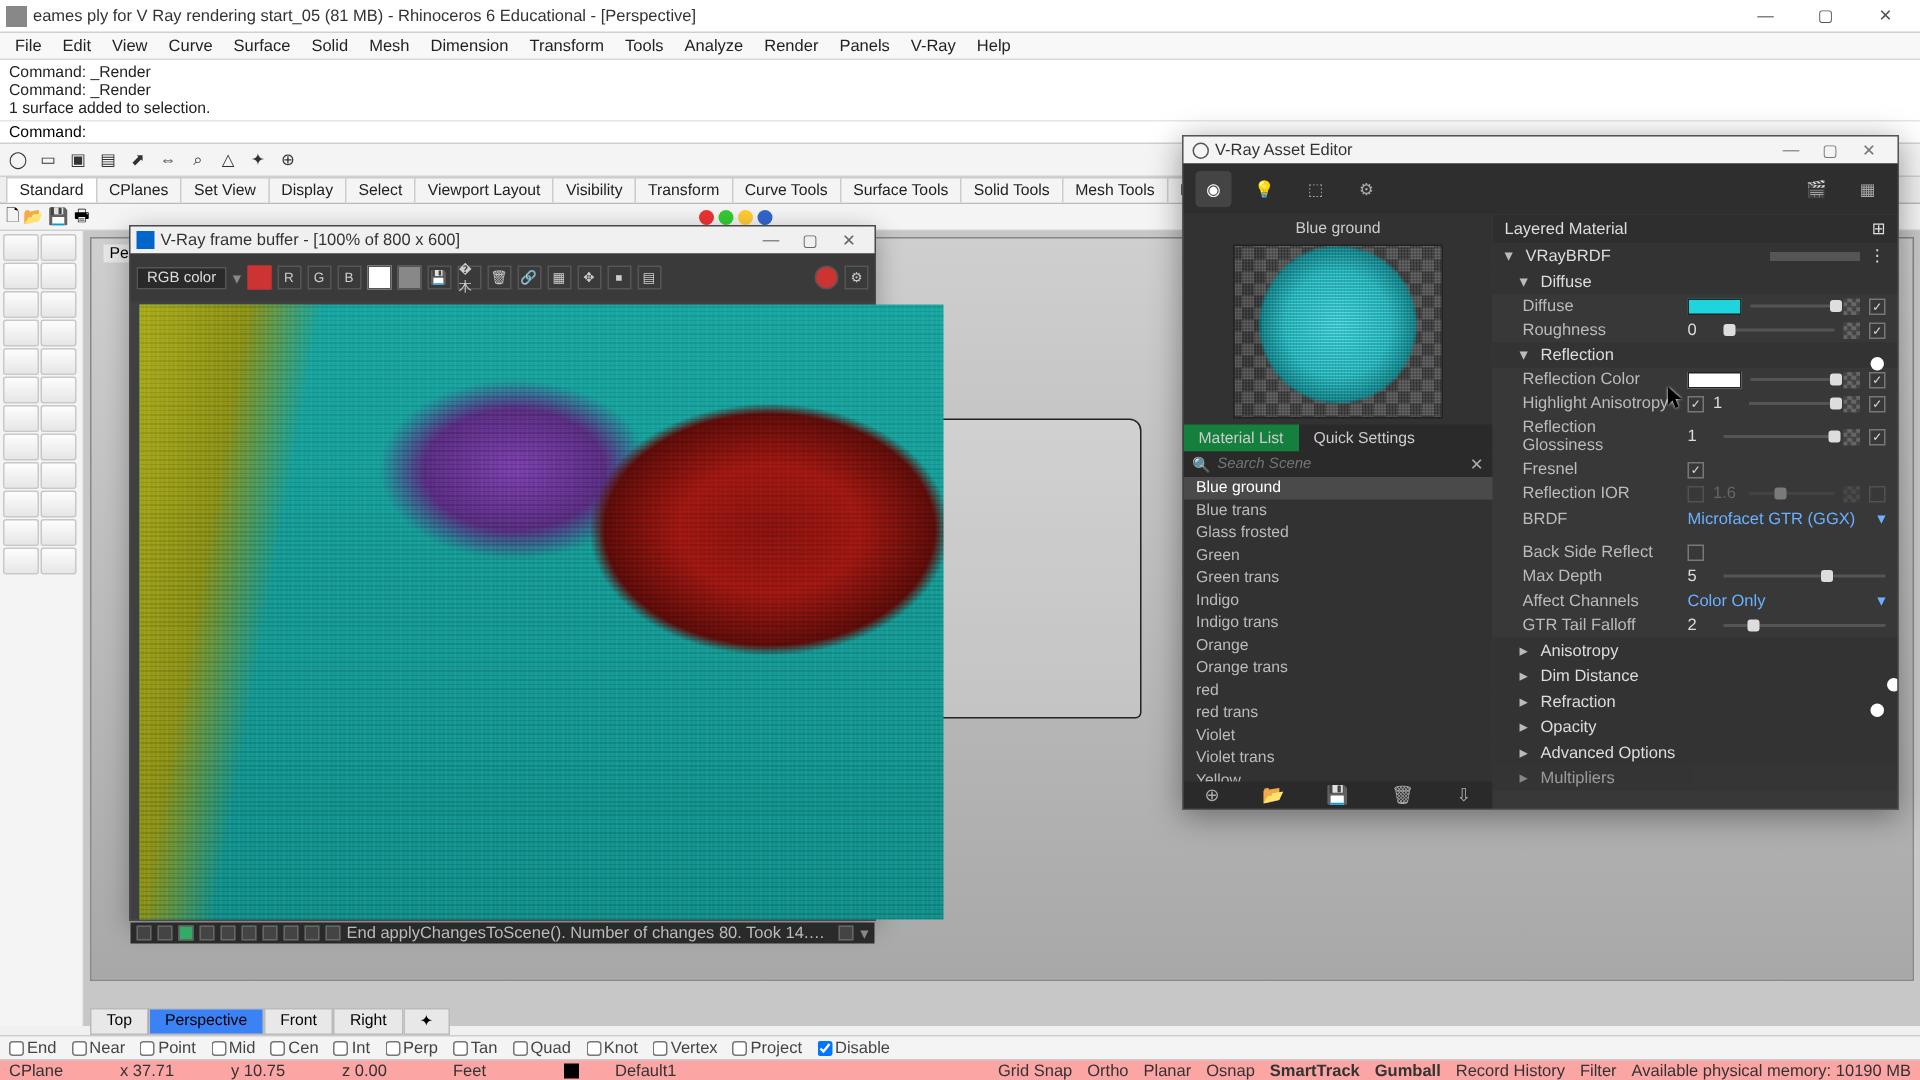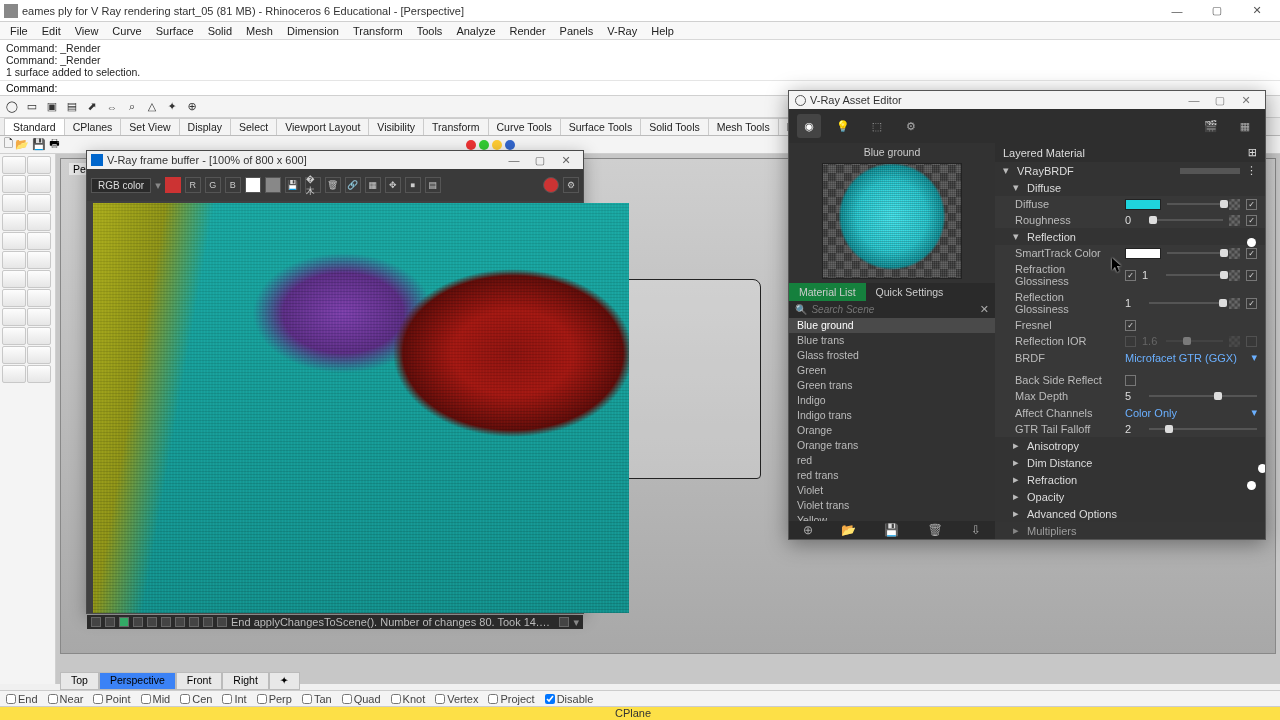--- a/index.html
+++ b/index.html
@@ -75,21 +75,21 @@
 .vtabs { position:absolute; left:60px; bottom:28px; height:18px; display:flex; gap:0;}
 .vtabs span { padding:1px 10px; background:#e8e8e8; border:1px solid #bbb; font-size:10.5px;}
 .vtabs span.active { background:#3b82f6; }
 
 
 .osnap { position:absolute; left:0; right:0; bottom:14px; height:16px; background:#f4f4f4; display:flex; align-items:center; gap:10px; padding:0 6px; border-top:1px solid #ccc; font-size:10.5px; color:#444;}
 .osnap label { display:flex; align-items:center; gap:2px;}
 .osnap input { width:10px; height:10px; }
 
 
-.status { position:absolute; left:0; right:0; bottom:0; height:14px; background:#fde047; display:flex; align-items:center; gap:14px; padding:0 6px; font-size:10.5px; color:#333; border-top:1px solid #ccc;flex-direction:column;}
+.status { position:absolute; left:0; right:0; bottom:0; height:14px; background:#fca5a5; display:flex; align-items:center; gap:24px; padding:0 6px; font-size:10.5px; color:#333; border-top:1px solid #ccc;}
 .status .seg { min-width:50px; }
 .status .right { margin-left:auto; display:flex; gap:10px;}
 .status .b { font-weight:bold; }
 
 
 .vae { position:absolute; right:14px; top:90px; width:478px; height:450px; background:#3a3a3a; border:1px solid #555; box-shadow:0 4px 20px rgba(0,0,0,.4); display:flex; flex-direction:column;}
 .vae-title { height:18px; background:#f4f4f4; display:flex; align-items:center; padding:0 6px; color:#333; font-size:10.5px;}
 .vae-title .t { flex:1; }
 .vae-title .wb { width:26px; text-align:center; color:#777;}
 .vae-top { height:34px; background:#2e2e2e; display:flex; align-items:center; padding:0 8px; gap:10px;}
@@ -409,30 +409,30 @@
         <span class="map"></span>
         <span class="chk">✓</span>
       </div>
 
       <div class="sect sub">
           <span class="arr">▾</span>
           <span>Reflection</span>
           <span class="tog"><span class="toggle"></span></span>
         </div>
       <div class="prow">
-          <span class="lab">SmartTrack Color</span>
+          <span class="lab">Reflection Color</span>
           <span class="sw" style="background:#fff"></span>
           <span class="slider">
             <span class="h" style="left:95%"></span>
           </span>
           <span class="map"></span>
           <span class="chk">✓</span>
         </div>
       <div class="prow">
-          <span class="lab">Refraction Glossiness</span>
+          <span class="lab">Highlight Anisotropy</span>
           <span class="chk">✓</span>
           <span class="val">1</span>
           <span class="slider">
             <span class="h" style="left:95%"></span>
           </span>
           <span class="map"></span>
           <span class="chk">✓</span>
         </div>
       <div class="prow">
           <span class="lab">Reflection Glossiness</span>
@@ -579,13 +579,24 @@
 </div>
 
 <div class="status">
   <span class="seg">CPlane</span>
   <span class="seg">x 37.71</span>
   <span class="seg">y 10.75</span>
   <span class="seg">z 0.00</span>
   <span class="seg">Feet</span>
   <span style="width:10px;height:10px;background:#000;display:inline-block"></span>
   <span class="seg">Default1</span>
+  <span class="right">
+    <span>Grid Snap</span>
+    <span>Ortho</span>
+    <span>Planar</span>
+    <span>Osnap</span>
+    <span class="b">SmartTrack</span>
+    <span class="b">Gumball</span>
+    <span>Record History</span>
+    <span>Filter</span>
+    <span>Available physical memory: 10190 MB</span>
+  </span>
 </div>
 
 </body></html>

